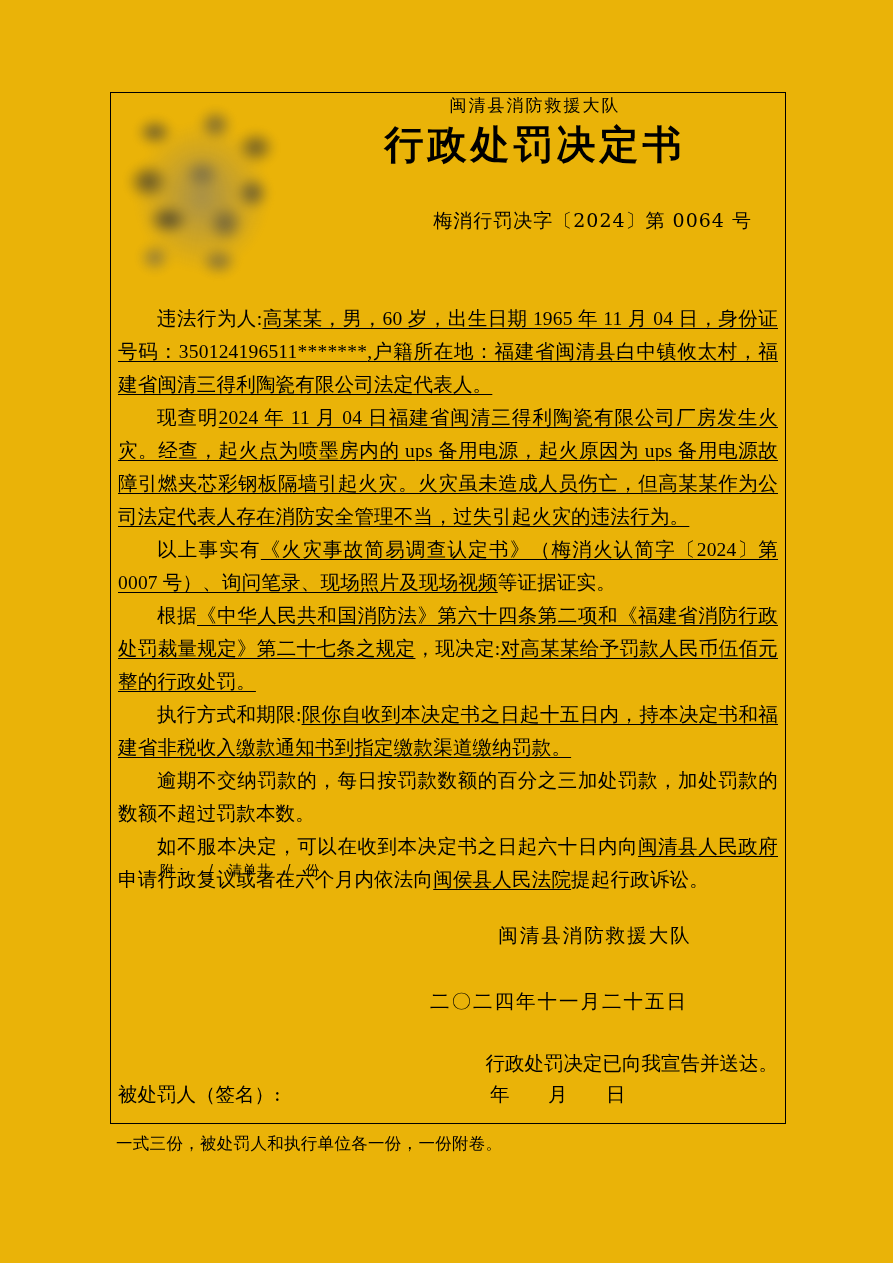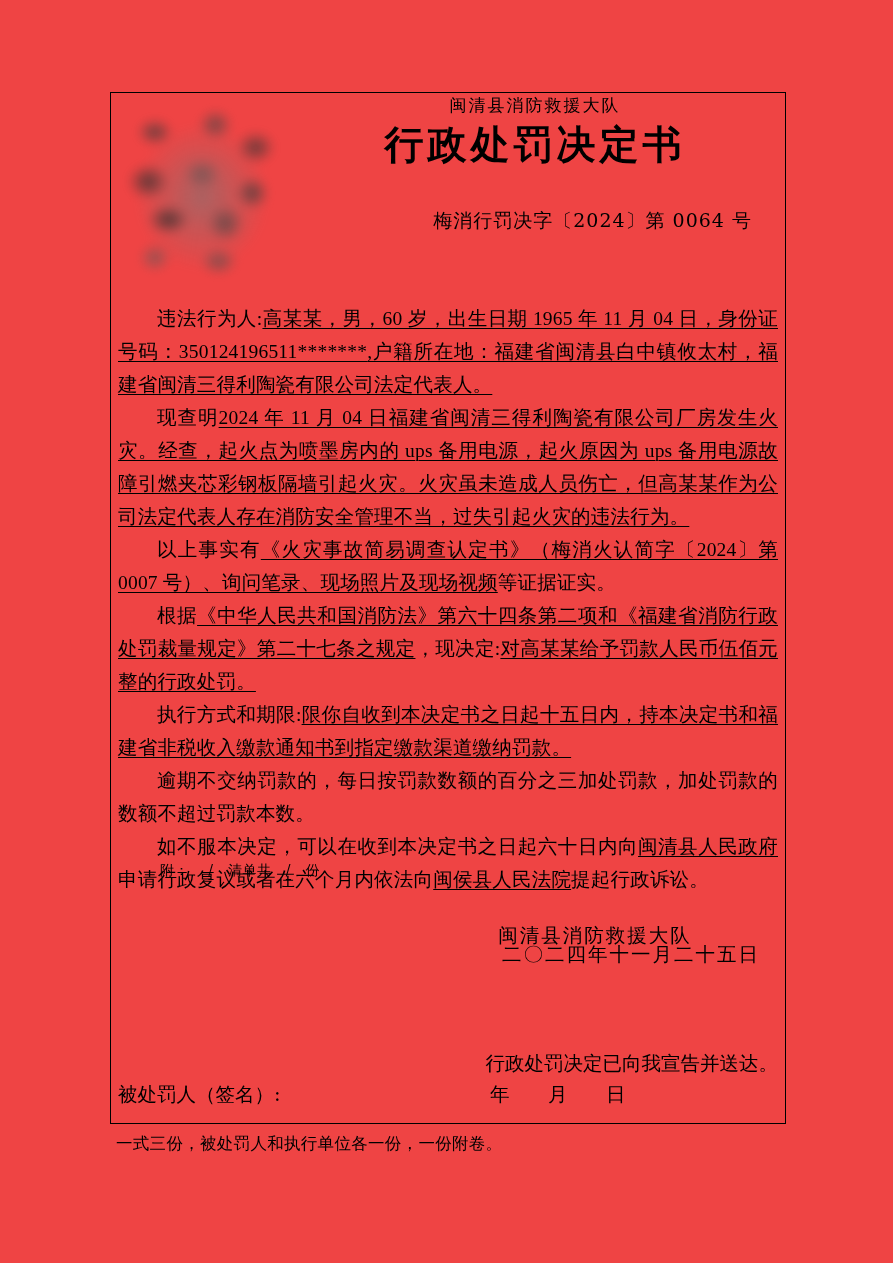--- a/index.html
+++ b/index.html
@@ -15,21 +15,21 @@
     color: #000000;
     overflow: hidden;
   }
 
   
   #page {
     position: absolute;
     left: 0; top: 0;
     width: 893px;
     height: 1263px;
-    background: #ef4444;
+    background: #eab308;
   }
 
   #doc-border {
     position: absolute;
     left: 110px;
     top: 92px;
     width: 676px;
     height: 1032px;
     border: 1.5px solid #000;
     box-sizing: border-box;
@@ -140,23 +140,23 @@
     left: 430px;
     top: 922px;
     width: 330px;
     text-align: center;
     font-size: 19.5px;
     letter-spacing: 2px;
   }
   #signature-date {
     position: absolute;
     left: 430px;
-    top: 941px;
+    top: 988px;
     width: 330px;
-    text-align: right;
+    text-align: left;
     font-size: 19.5px;
     letter-spacing: 2px;
   }
 
   
   #ack-block {
     position: absolute;
     left: 118px;
     top: 1048px;
     width: 660px;

